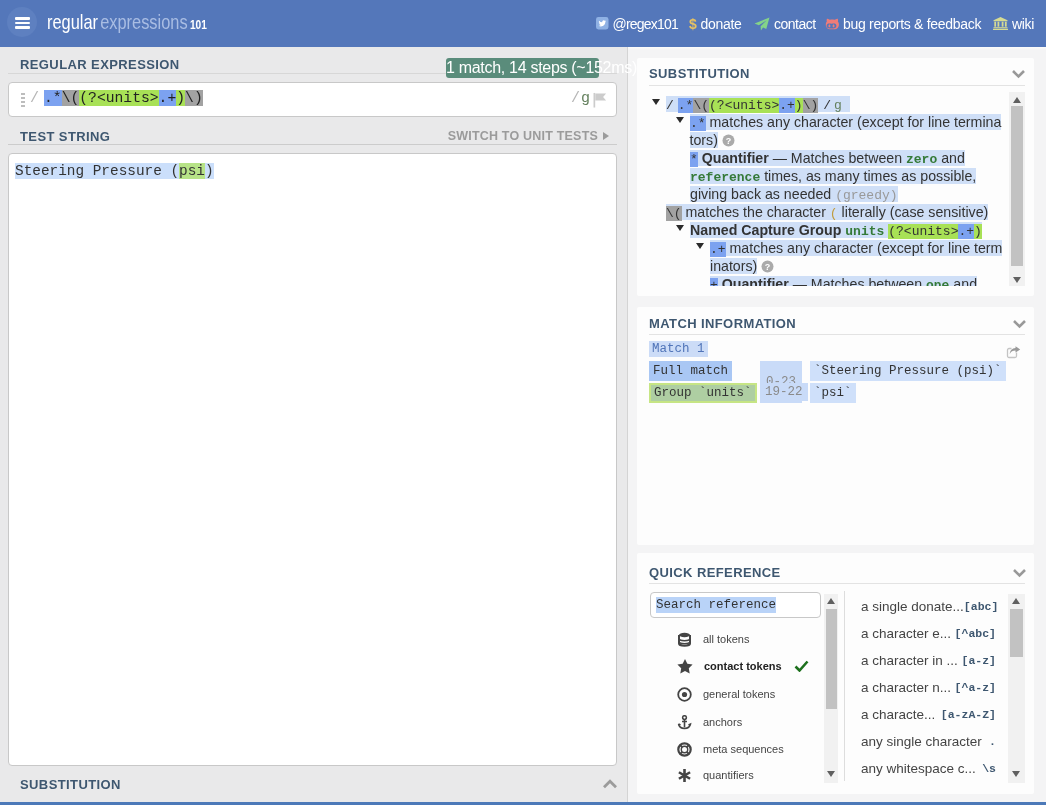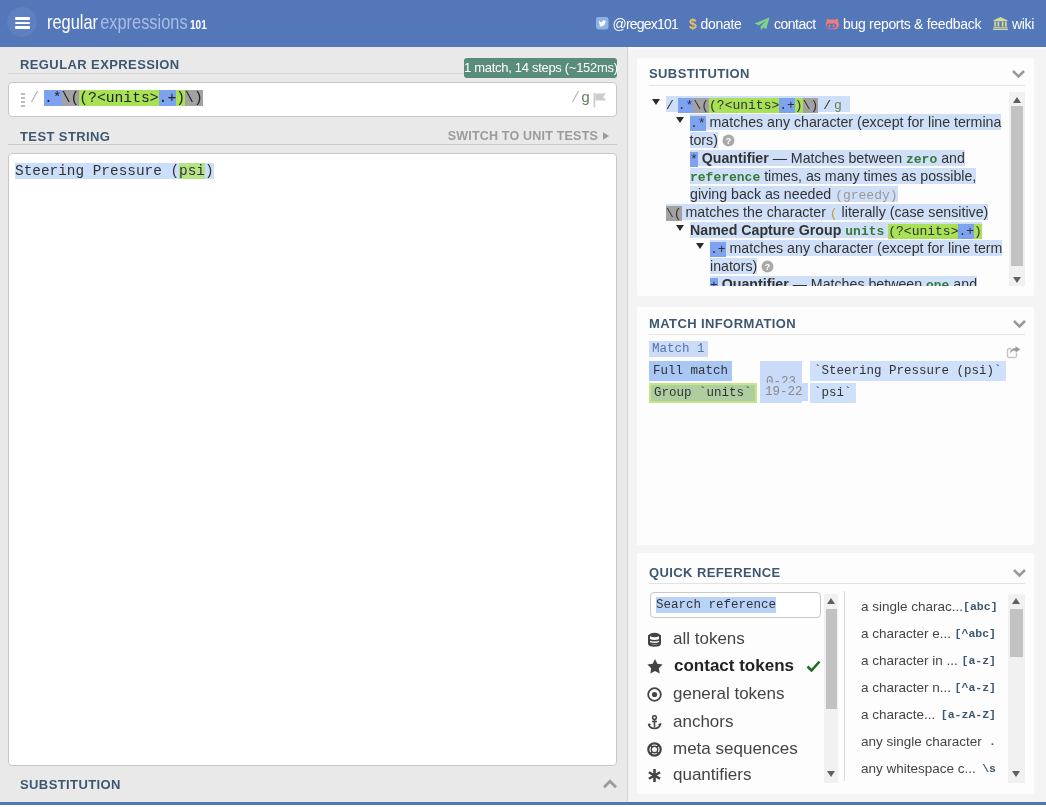--- a/index.html
+++ b/index.html
@@ -11,41 +11,41 @@
 .hbar{position:absolute;left:14.5px;width:15px;height:2.6px;background:#fff;border-radius:1px}
 #logo{position:absolute;left:47px;top:10px;font-size:21px;color:#fff;transform:scaleX(.78);transform-origin:0 0;white-space:pre;word-spacing:-3px}
 #logo .ex{color:#a9bde3}
 #logo .n101{font-size:13px;color:#fff;font-weight:bold;margin-left:3px}
 #hmenu{position:absolute;left:0;top:0;width:878px;height:47px;color:#fff;font-size:14px;letter-spacing:-.3px}
 .mi{position:absolute;top:0;height:47px;display:flex;align-items:center;gap:4px;white-space:nowrap}
 
 #leftcol{position:absolute;left:0;top:47px;width:628px;height:755px;background:#e9e9ea;border-right:1px solid #d4d4d4}
 .sect{position:absolute;font-size:13px;font-weight:bold;color:#3e5770;letter-spacing:.4px}
 .hr{position:absolute;height:1px;background:#d7d7d7}
-#badge{position:absolute;left:464px;top:11px;width:153px;height:20px;background:#5a8c7b;border-radius:3px;color:#fff;font-size:13px;letter-spacing:-.3px;text-align:center;line-height:20px;white-space:nowrap}
+#badge{position:absolute;left:446px;top:11px;width:153px;height:20px;background:#5a8c7b;border-radius:3px;color:#fff;font-size:16px;letter-spacing:-.3px;text-align:center;line-height:20px;white-space:nowrap}
 .box{position:absolute;background:#fff;border:1px solid #c8c8c8;border-radius:4px}
 #grip{position:absolute;left:11.5px;top:10px;width:4px;height:14px;background:repeating-linear-gradient(to bottom,#bdbdbd 0 2.5px,transparent 2.5px 4px)}
 .tok{white-space:pre}
 .tb{background:#7ca2f0}
 .tg{background:#a2a2a2}
 .tn{background:#a8e156}
 
 .panel{position:absolute;left:637px;width:397px;background:#fdfdfd;border-radius:2px}
 .chev{position:absolute}
 .expl-line{position:absolute;white-space:pre;font-size:14.2px;color:#333;line-height:18px;height:18px}
 .hl{background:#cfdff7}
 .xm{font-family:"Liberation Mono",monospace;font-size:13px}
 .grn{color:#357a38;font-weight:bold}
 .tri{position:absolute;width:0;height:0;border-left:4.5px solid transparent;border-right:4.5px solid transparent;border-top:6px solid #2b2b2b}
 
 .sbtrack{position:absolute;background:#f1f1f1}
 .sbthumb{position:absolute;background:#c2c2c2}
 .arrup{position:absolute;width:0;height:0;border-left:4px solid transparent;border-right:4px solid transparent;border-bottom:6px solid #606060}
 .arrdn{position:absolute;width:0;height:0;border-left:4px solid transparent;border-right:4px solid transparent;border-top:6px solid #606060}
-.cat{position:absolute;left:10px;display:flex;align-items:center;font-size:17px;color:#444;height:20px}
+.cat{position:absolute;left:40px;display:flex;align-items:center;font-size:11px;color:#444;height:20px}
 .ci{margin-right:11px}
 .cat span{white-space:nowrap}
 .qtok{position:absolute;left:224px;width:135px;display:flex;justify-content:space-between;align-items:center;font-size:13.5px;color:#444;height:20px;white-space:nowrap}
 .qtok b{font-family:"Liberation Mono",monospace;font-size:11.5px;color:#3e5770;white-space:pre}
 </style></head>
 <body>
 <div id="page">
 
 <div id="hdr">
   <div id="hcirc"></div>
@@ -225,21 +225,21 @@
         </svg>
         <span>quantifiers</span>
       </div>
 
   <div class="sbtrack" style="left:187px;top:41px;width:14px;height:189px"></div>
   <div class="arrup" style="left:190px;top:45px"></div>
   <div class="sbthumb" style="left:188.5px;top:56px;width:11px;height:100px"></div>
   <div class="arrdn" style="left:190px;top:218px"></div>
   <div style="position:absolute;left:207px;top:38px;width:1px;height:190px;background:#ddd"></div>
   <div class="qtok" style="top:43px">
-        <span>a single charac...</span>
+        <span>a single donate...</span>
         <b class="mono">[abc]</b>
       </div>
   <div class="qtok" style="top:70px">
         <span>a character e...</span>
         <b class="mono">[^abc]</b>
       </div>
   <div class="qtok" style="top:97px">
         <span>a character in ...</span>
         <b class="mono">[a-z]</b>
       </div>

